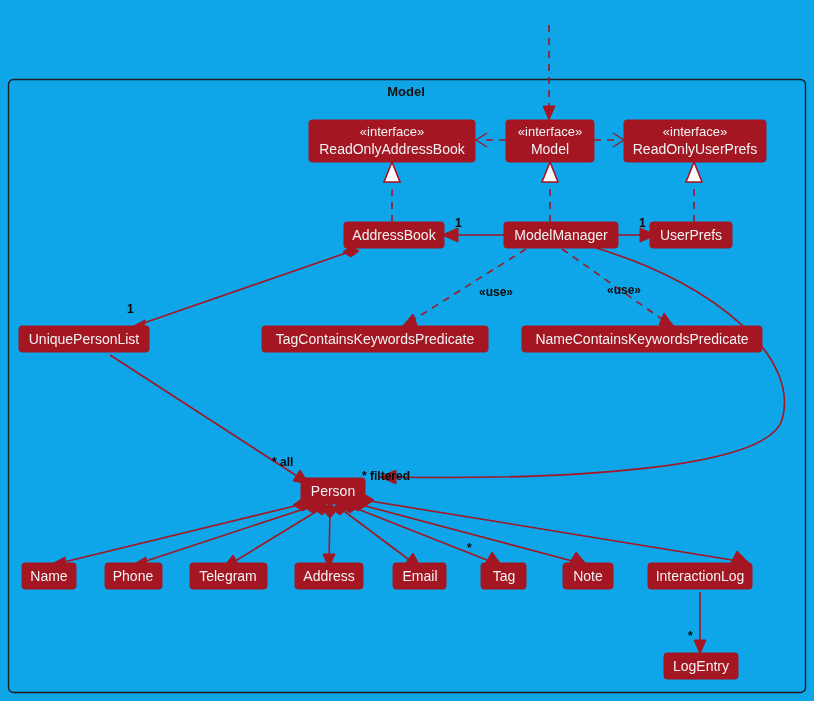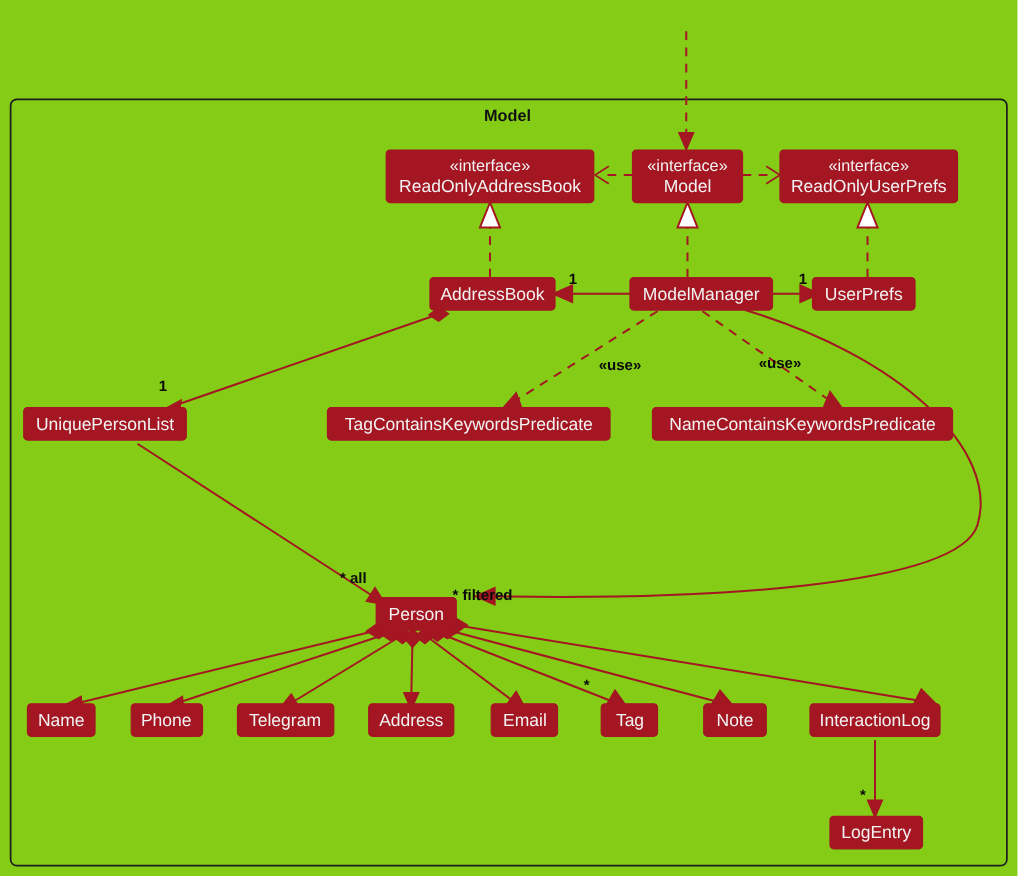--- a/index.html
+++ b/index.html
@@ -7,21 +7,21 @@
     padding: 0;
     background: #ffffff;
   }
   body {
     font-family: "Liberation Sans", sans-serif;
   }
   #diagram-root {
     position: relative;
     width: 814px;
     height: 701px;
-    background: #84cc16;
+    background: #0ea5e9;
     overflow: hidden;
   }
   #uml-svg {
     position: absolute;
     left: 0;
     top: 0;
     width: 814px;
     height: 701px;
   }
   .pkg-frame {

